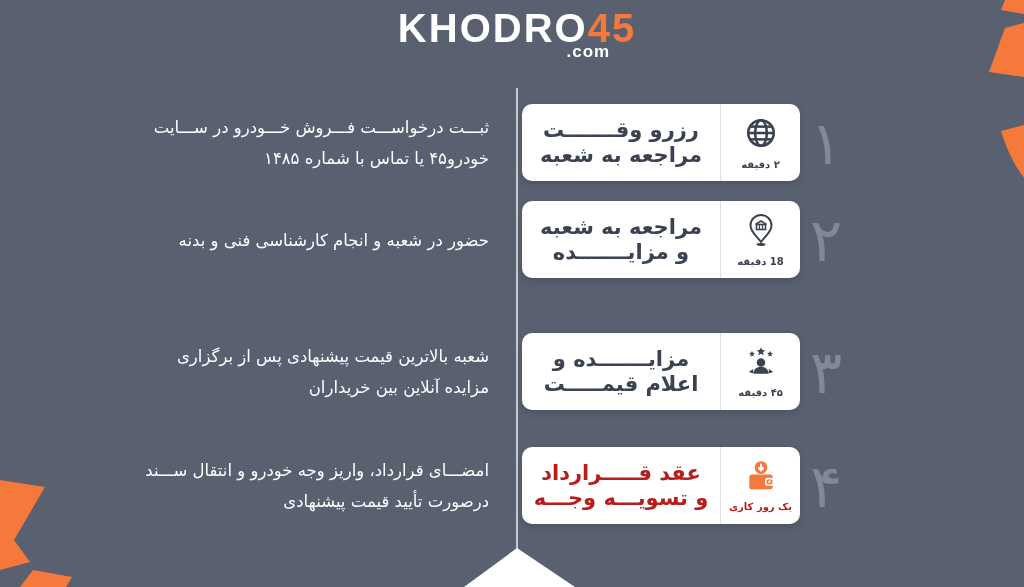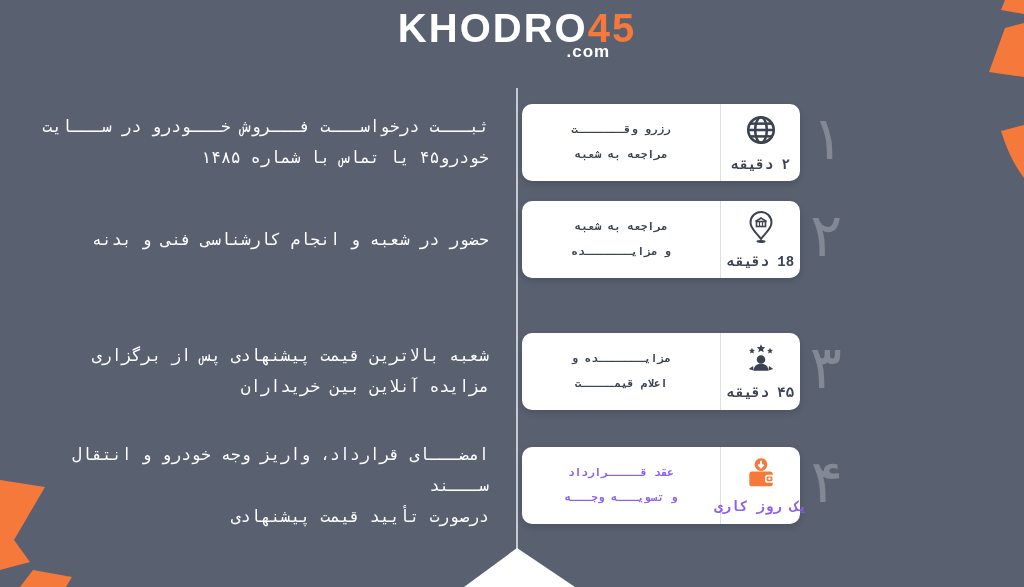--- a/index.html
+++ b/index.html
@@ -19,34 +19,34 @@
     color:#ffffff;margin:-8px 26px 0 0;letter-spacing:1px;}
 
   
   .timeline-line{position:absolute;left:516px;top:88px;width:2px;height:461px;
     background:#c6cbd3;z-index:1;}
   .timeline-arrow{position:absolute;left:464px;top:548px;width:0;height:0;z-index:1;
     border-left:53px solid transparent;border-right:58px solid transparent;
     border-bottom:39px solid #ffffff;}
 
   
-  .row{position:absolute;left:0;width:1008px;height:77px;z-index:2;font-family:Liberation Mono, monospace;}
+  .row{position:absolute;left:0;width:1008px;height:77px;z-index:2;}
   .desc{position:absolute;right:519px;width:460px;top:50%;transform:translateY(-50%);
     direction:rtl;text-align:right;color:#ffffff;font-size:16.5px;line-height:31px;}
   .card{position:absolute;left:522px;top:0;width:278px;height:77px;background:#ffffff;
     border-radius:10px;display:flex;box-shadow:0 3px 7px rgba(0,0,0,0.15);}
   .card-title{flex:1;display:flex;flex-direction:column;justify-content:center;
-    direction:rtl;text-align:center;font-weight:bold;font-size:11px;line-height:25px;
+    direction:rtl;text-align:center;font-weight:bold;font-size:21px;line-height:25px;
     color:#3b4251;}
   .icon-box{width:79px;border-left:1px solid #dcdfe4;display:flex;flex-direction:column;
     align-items:center;justify-content:center;padding:4px 0;}
   .icon-box svg{display:block;}
-  .duration{direction:rtl;font-size:14px;font-weight:bold;color:#3b4251;margin-top:9px;
+  .duration{direction:rtl;font-size:10px;font-weight:bold;color:#3b4251;margin-top:9px;
     white-space:nowrap;}
-  .row.highlight .card-title,.row.highlight .duration{color:#8b5cf6;}
+  .row.highlight .card-title,.row.highlight .duration{color:#b91c1c;}
   .step-number{position:absolute;left:802px;width:48px;top:50%;transform:translateY(-50%);
     direction:rtl;text-align:center;font-size:60px;line-height:60px;
     color:rgba(255,255,255,0.25);}
 </style>
 </head>
 <body>
 
 <svg class="deco" viewBox="0 0 1024 587">
   <polygon points="0,480 45,487 14,540 30,562 0,570" fill="#f4793b"></polygon>
   <polygon points="20,587 33,570 72,577 66,587" fill="#f4793b"></polygon>

